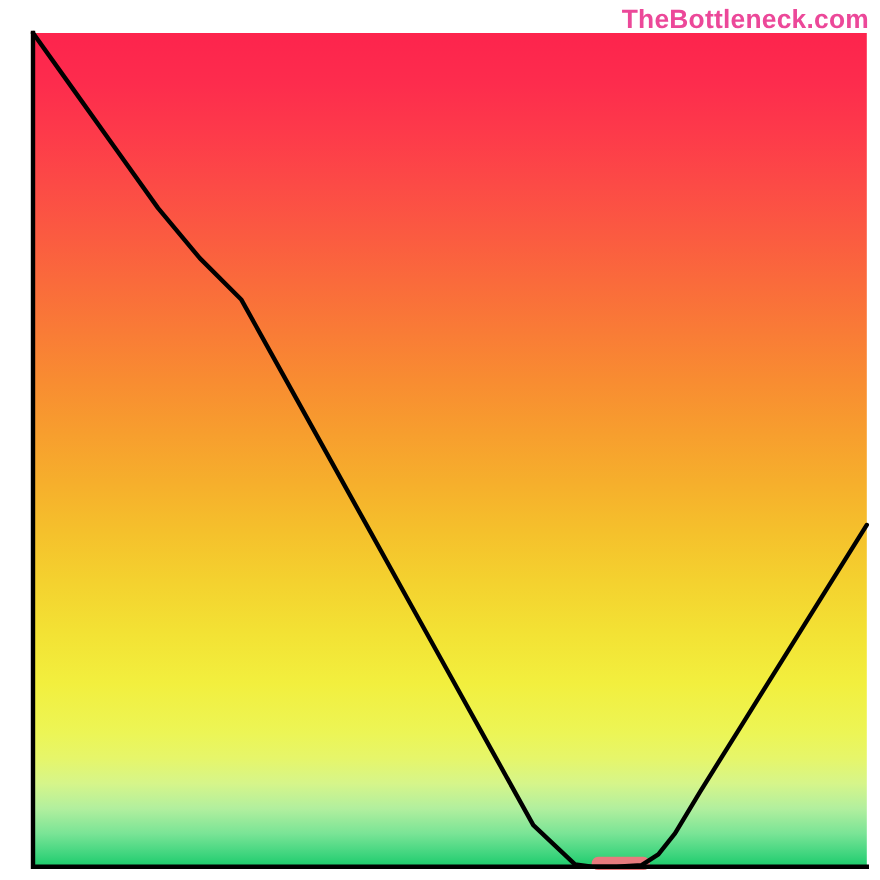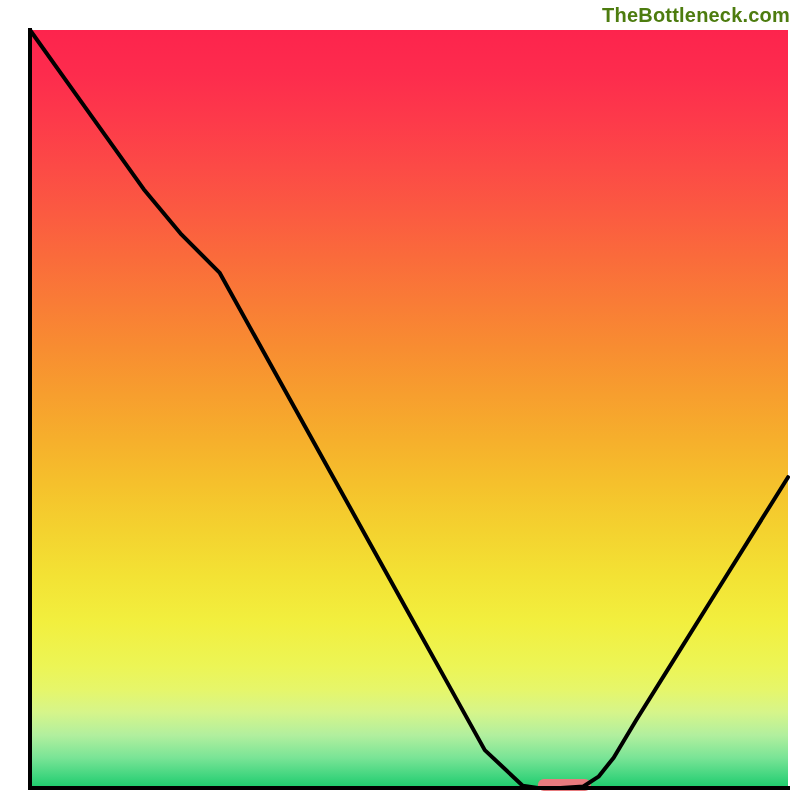--- a/index.html
+++ b/index.html
@@ -13,23 +13,23 @@
   }
   .wrap {
     position: relative;
     width: 800px;
     height: 800px;
   }
   .watermark {
     position: absolute;
     top: 4px;
     right: 10px;
-    font-size: 20px;
+    font-size: 24px;
     font-weight: 600;
-    color: #4d7c0f;
+    color: #ec4899;
     letter-spacing: 0.2px;
   }
   svg {
     display: block;
   }
 </style>
 </head>
 <body>
 <div class="wrap">
   <svg id="chart" width="800" height="800" viewBox="0 0 800 800">

